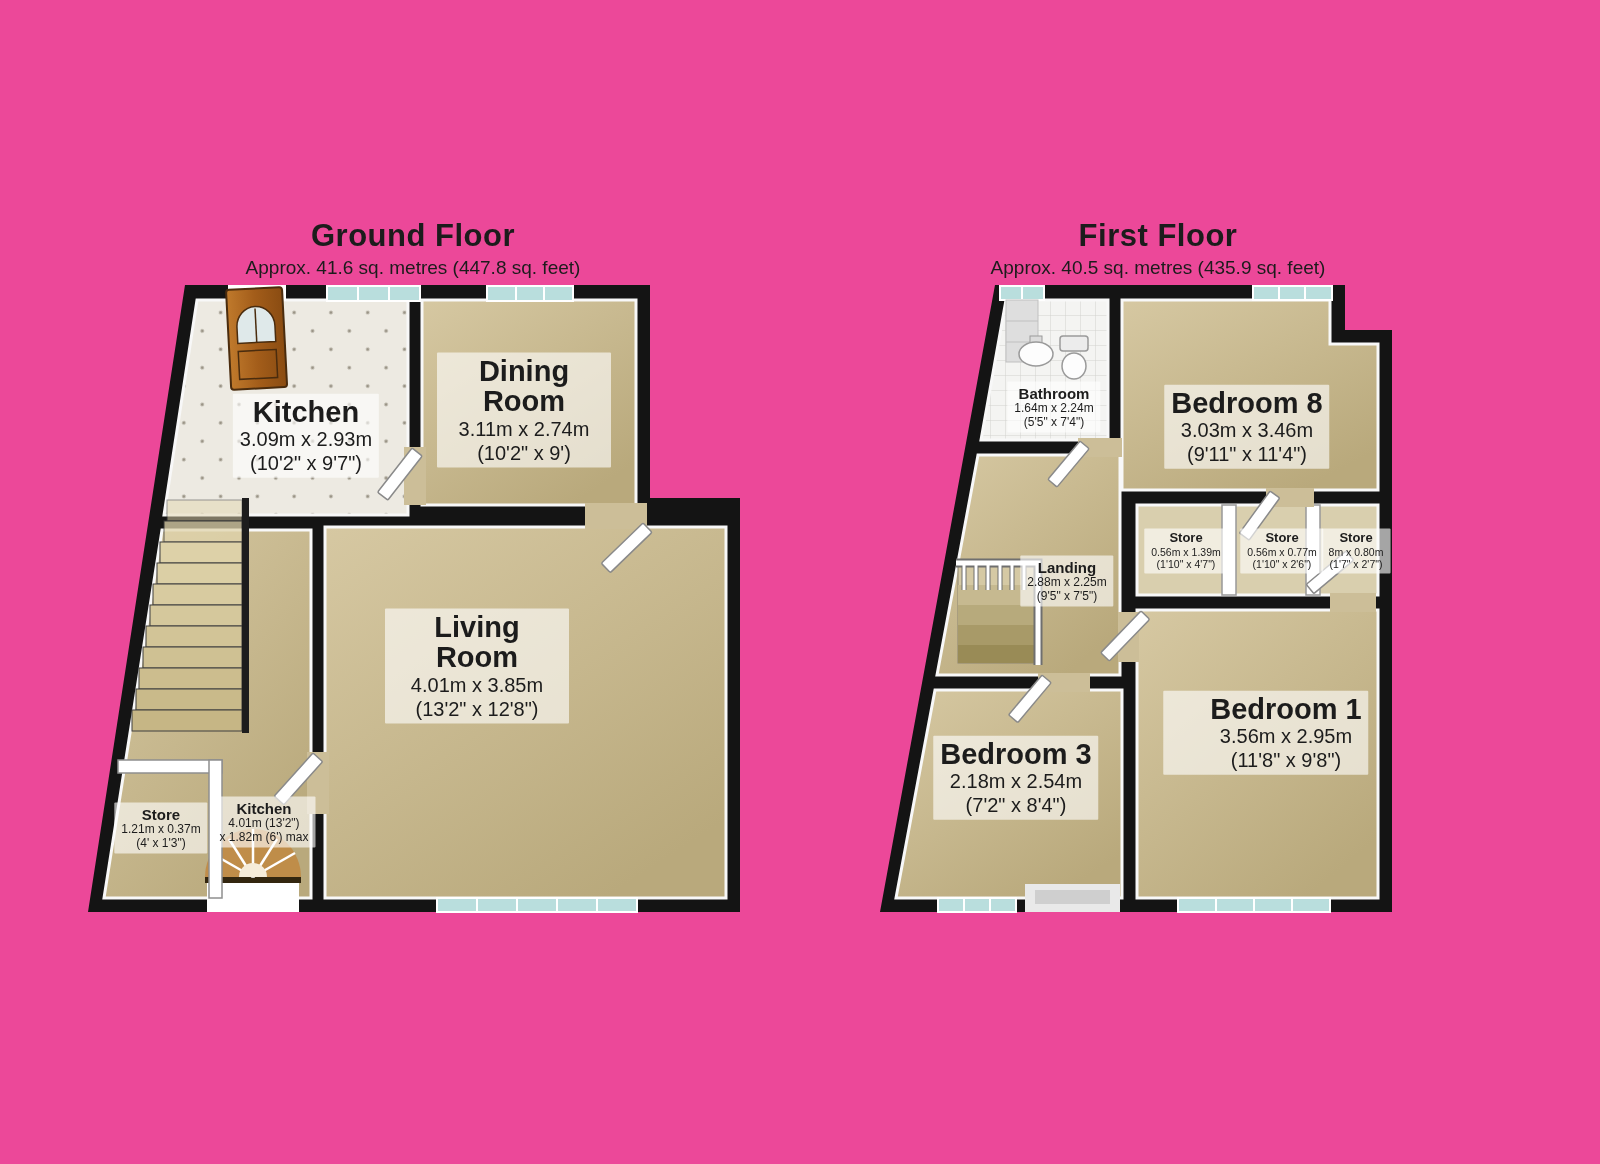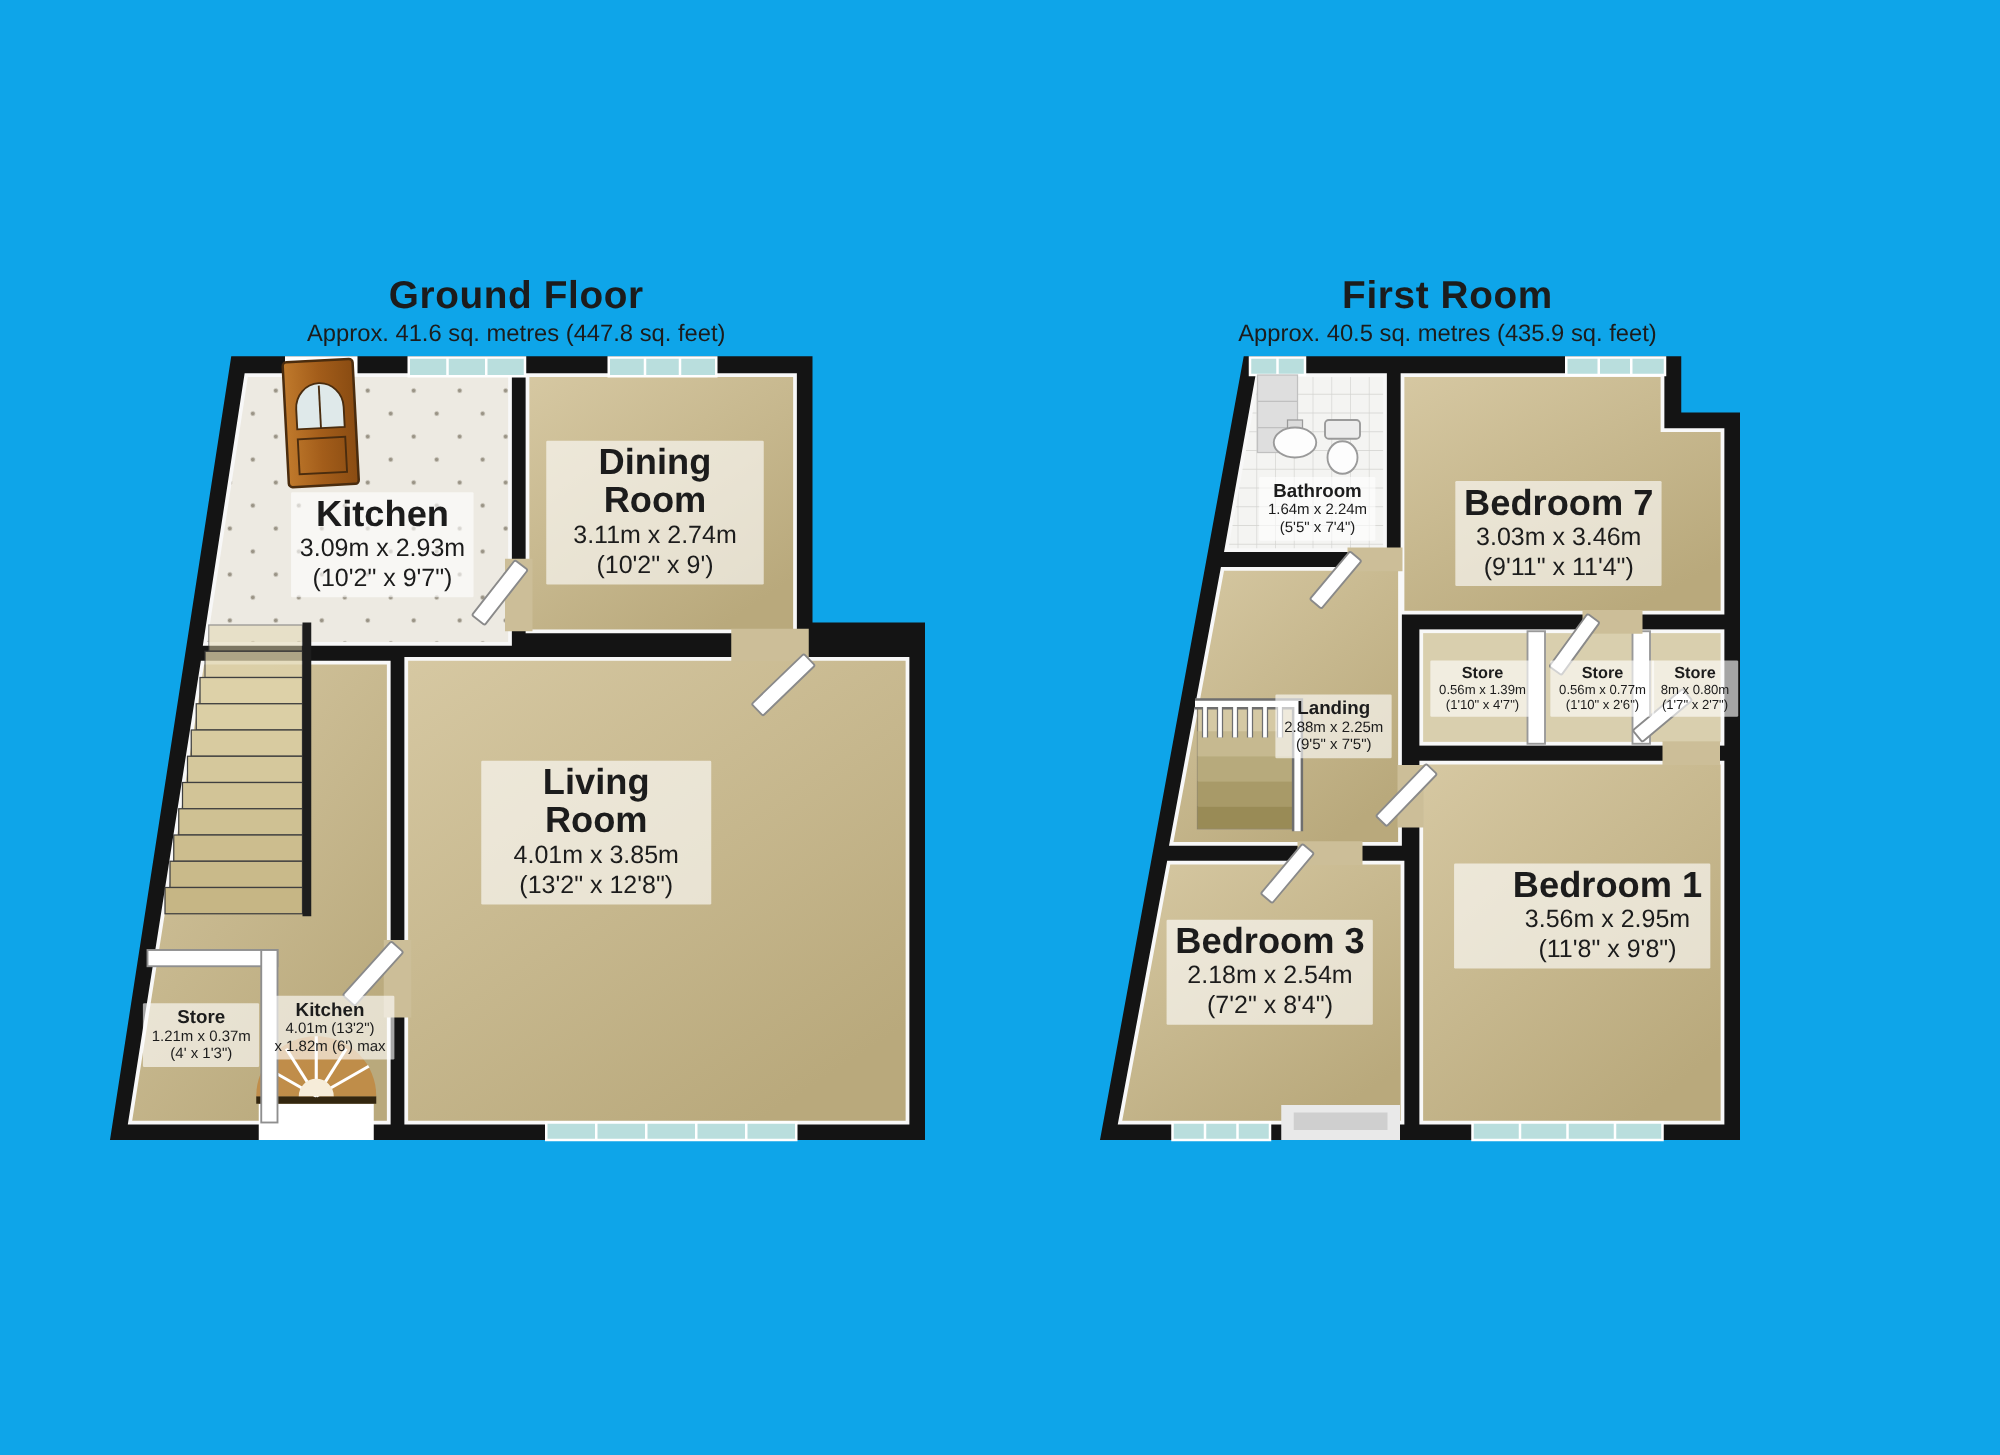--- a/index.html
+++ b/index.html
@@ -1,17 +1,17 @@
 <!DOCTYPE html>
 <html><head>
 <meta charset="utf-8">
 <style>
   html,body{margin:0;padding:0;background:#ffffff;}
   .stage{
-    position:relative;width:1600px;height:1164px;background:#0ea5e9;
+    position:relative;width:1600px;height:1164px;background:#ec4899;
     font-family:"Liberation Sans",sans-serif;color:#1c1c1c;overflow:hidden;
   }
   .plan-svg{position:absolute;left:0;top:0;}
   .abs{position:absolute;transform:translate(-50%,-50%);text-align:center;white-space:nowrap;}
   .floor-title{font-size:31px;font-weight:bold;letter-spacing:.5px;}
   .floor-subtitle{font-size:19px;}
   .total-area{font-size:25px;}
   .room-label{
     position:absolute;transform:translate(-50%,-50%);text-align:center;
     background:rgba(255,255,255,0.62);padding:3px 7px;line-height:1.15;border-radius:1px;
@@ -217,21 +217,21 @@
         <rect x="0" y="0" width="12" height="52" rx="1.5" transform="translate(1270,491) rotate(36)"></rect>
         <rect x="0" y="0" width="12" height="58" rx="1.5" transform="translate(1141,611) rotate(44)"></rect>
         <rect x="0" y="0" width="12" height="52" rx="1.5" transform="translate(1346,551) rotate(50)"></rect>
         <rect x="0" y="0" width="12" height="52" rx="1.5" transform="translate(1042,675) rotate(40)"></rect>
       </g>
     </g>
   </svg>
 
   <div class="abs floor-title" style="left:413px;top:236px;">Ground Floor</div>
   <div class="abs floor-subtitle" style="left:413px;top:268px;">Approx. 41.6 sq. metres (447.8 sq. feet)</div>
-  <div class="abs floor-title" style="left:1158px;top:236px;">First Room</div>
+  <div class="abs floor-title" style="left:1158px;top:236px;">First Floor</div>
   <div class="abs floor-subtitle" style="left:1158px;top:268px;">Approx. 40.5 sq. metres (435.9 sq. feet)</div>
 
   <div class="room-label lg" style="left:306px;top:436px;">
     <div class="rname">Kitchen</div>
     <div class="rdim">3.09m x 2.93m</div>
     <div class="rdim">(10'2" x 9'7")</div>
   </div>
   <div class="room-label lg" style="left:524px;top:410px;width:160px;">
     <div class="rname">Dining Room</div>
     <div class="rdim">3.11m x 2.74m</div>
@@ -252,21 +252,21 @@
     <div class="rdim">1.21m x 0.37m</div>
     <div class="rdim">(4' x 1'3")</div>
   </div>
 
   <div class="room-label sm" style="left:1054px;top:407px;">
     <div class="rname">Bathroom</div>
     <div class="rdim">1.64m x 2.24m</div>
     <div class="rdim">(5'5" x 7'4")</div>
   </div>
   <div class="room-label lg" style="left:1247px;top:427px;">
-    <div class="rname">Bedroom 7</div>
+    <div class="rname">Bedroom 8</div>
     <div class="rdim">3.03m x 3.46m</div>
     <div class="rdim">(9'11" x 11'4")</div>
   </div>
   <div class="room-label sm" style="left:1067px;top:549px;margin-top:32px;">
     <div class="rname">Landing</div>
     <div class="rdim">2.88m x 2.25m</div>
     <div class="rdim">(9'5" x 7'5")</div>
   </div>
   <div class="room-label xs" style="left:1186px;top:551px;">
     <div class="rname">Store</div>

